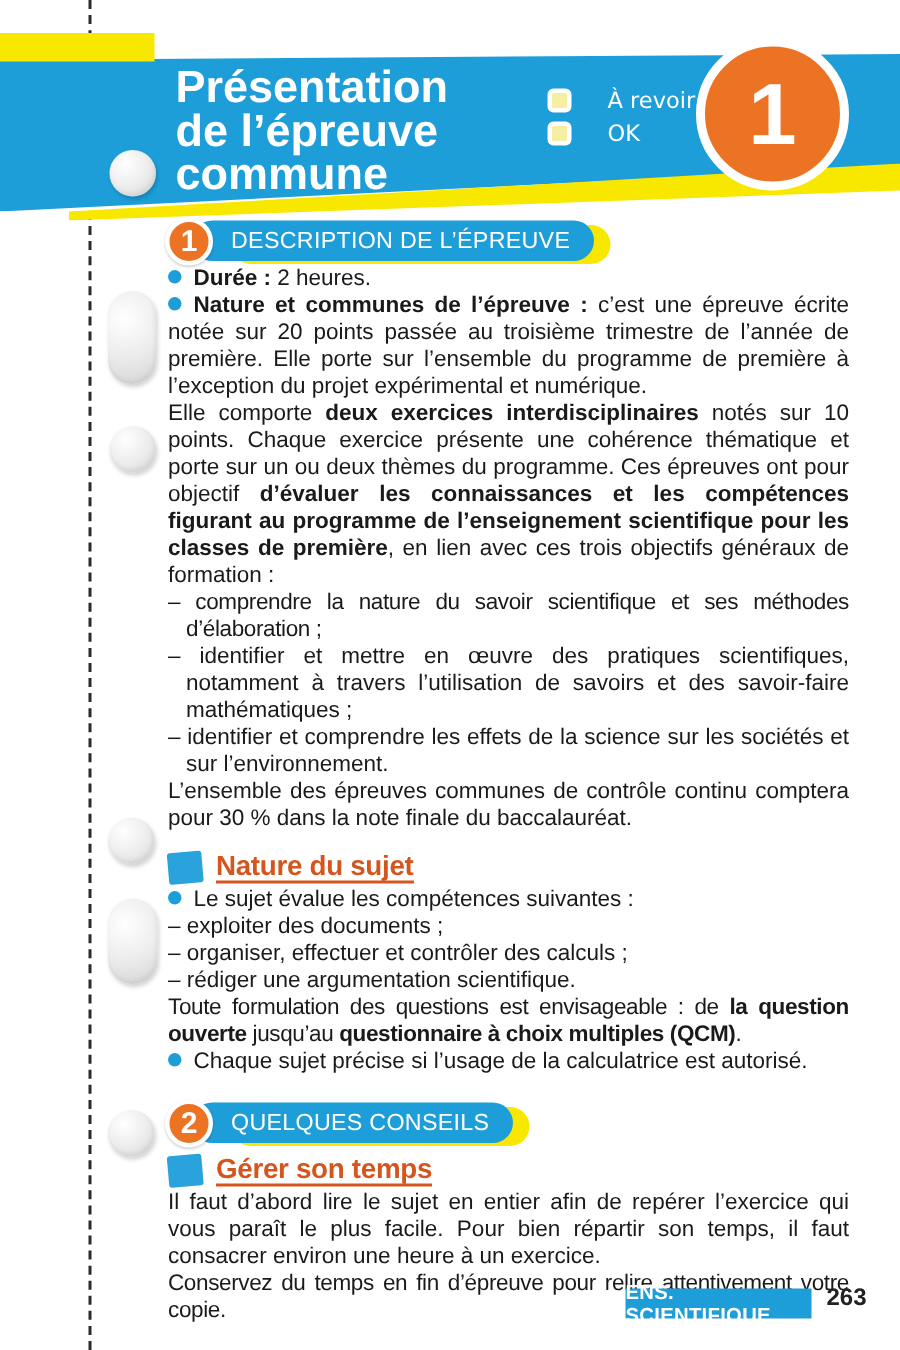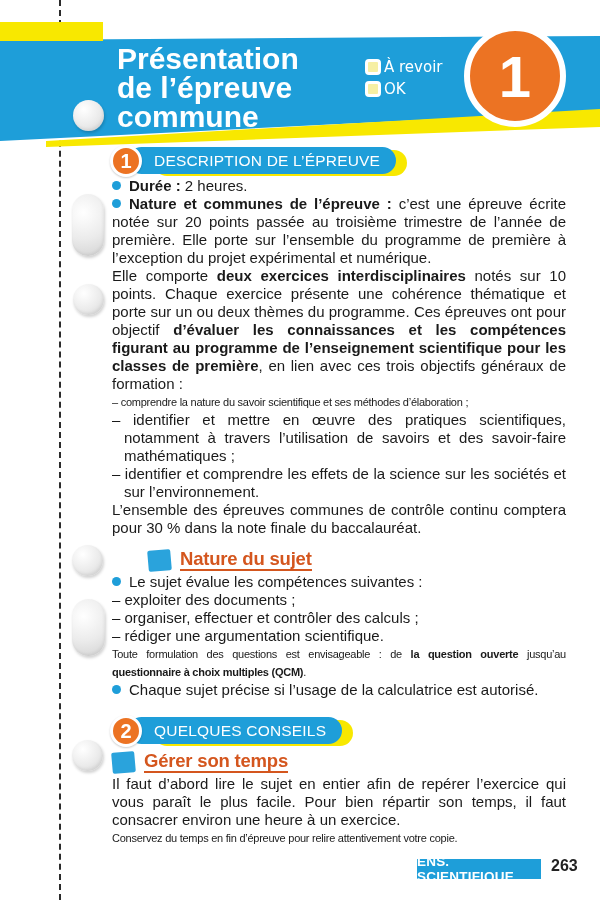--- a/index.html
+++ b/index.html
@@ -13,40 +13,40 @@
   .banner-blue{position:absolute;left:0;top:0;width:600px;height:150px;background:#1E9ED9;
     clip-path:polygon(0 40px,600px 36px,600px 111px,0 141px);}
   .banner-yellow{position:absolute;left:0;top:0;width:600px;height:150px;background:#F8E800;
     clip-path:polygon(46px 141px,600px 109px,600px 127px,46px 147px);}
   .tab-yellow{position:absolute;left:0;top:22px;width:103px;height:19px;background:#F8E800;}
 
   .kicker{position:absolute;left:118px;top:18px;font-size:17px;font-weight:bold;color:#D4561E;letter-spacing:-0.2px;}
   .title{position:absolute;left:117px;top:44px;font-size:30px;line-height:29px;font-weight:bold;color:#fff;}
 
   .cbgroup{position:absolute;left:365px;top:56px;}
-  .cbrow{display:flex;align-items:center;gap:3px;height:22px;}
+  .cbrow{display:flex;align-items:center;gap:24px;height:22px;}
   .cb{width:10px;height:10px;background:#F6EFA3;border:3px solid #fff;border-radius:4px;}
   .cbl{color:#fff;font-size:15px;font-family:cursive,"DejaVu Sans",sans-serif;}
 
   .chapnum{position:absolute;left:464px;top:25px;width:90px;height:90px;background:#EC7323;
     border:6px solid #fff;border-radius:50%;color:#fff;font-size:58px;font-weight:bold;
     display:flex;align-items:center;justify-content:center;}
 
   
   .blob{position:absolute;background:radial-gradient(circle at 35% 30%,#ffffff,#ebebeb 55%,#d3d3d3);
     box-shadow:1px 2px 3px rgba(0,0,0,0.18), inset -1px -2px 3px rgba(0,0,0,0.06);}
   .blob.circle{border-radius:50%;}
   .blob.capsule{border-radius:17px;}
 
   
   .content{position:absolute;left:112px;top:145px;width:454px;font-size:15px;line-height:18px;text-align:justify;}
   .content p{margin:0;}
   .mt2{margin-top:2px;}.mt4{margin-top:4px;}.mt6{margin-top:6px;}.mt7{margin-top:7px;}
-  .mt8{margin-top:8px;}.mt10{margin-top:10px;margin-left:36px;}.mt16{margin-top:16px;}
-  .tight{font-size:11px;letter-spacing:-0.25px;}
+  .mt8{margin-top:8px;}.mt10{margin-top:10px;}.mt16{margin-top:16px;}
+  .tight{font-size:15px;letter-spacing:-0.25px;}
 
   
   .sech{position:relative;height:32px;margin-left:-2px;text-align:left;}
   .num{position:absolute;left:0;top:0;width:26px;height:26px;background:#EC7323;border:3px solid #fff;
     border-radius:50%;color:#fff;font-weight:bold;font-size:20px;text-align:center;line-height:26px;z-index:2;
     box-shadow:0 1px 2px rgba(0,0,0,0.2);}
   .pillwrap{position:absolute;left:18px;top:2px;}
   .pill{position:relative;z-index:1;background:#1E9ED9;color:#fff;font-weight:normal;font-size:15.5px;
     line-height:27px;padding:0 16px 0 26px;border-radius:14px;display:inline-block;letter-spacing:0.2px;}
   .pill-shadow{position:absolute;left:26px;right:-11px;top:3px;bottom:-2px;background:#F8E800;border-radius:14px;z-index:0;}

